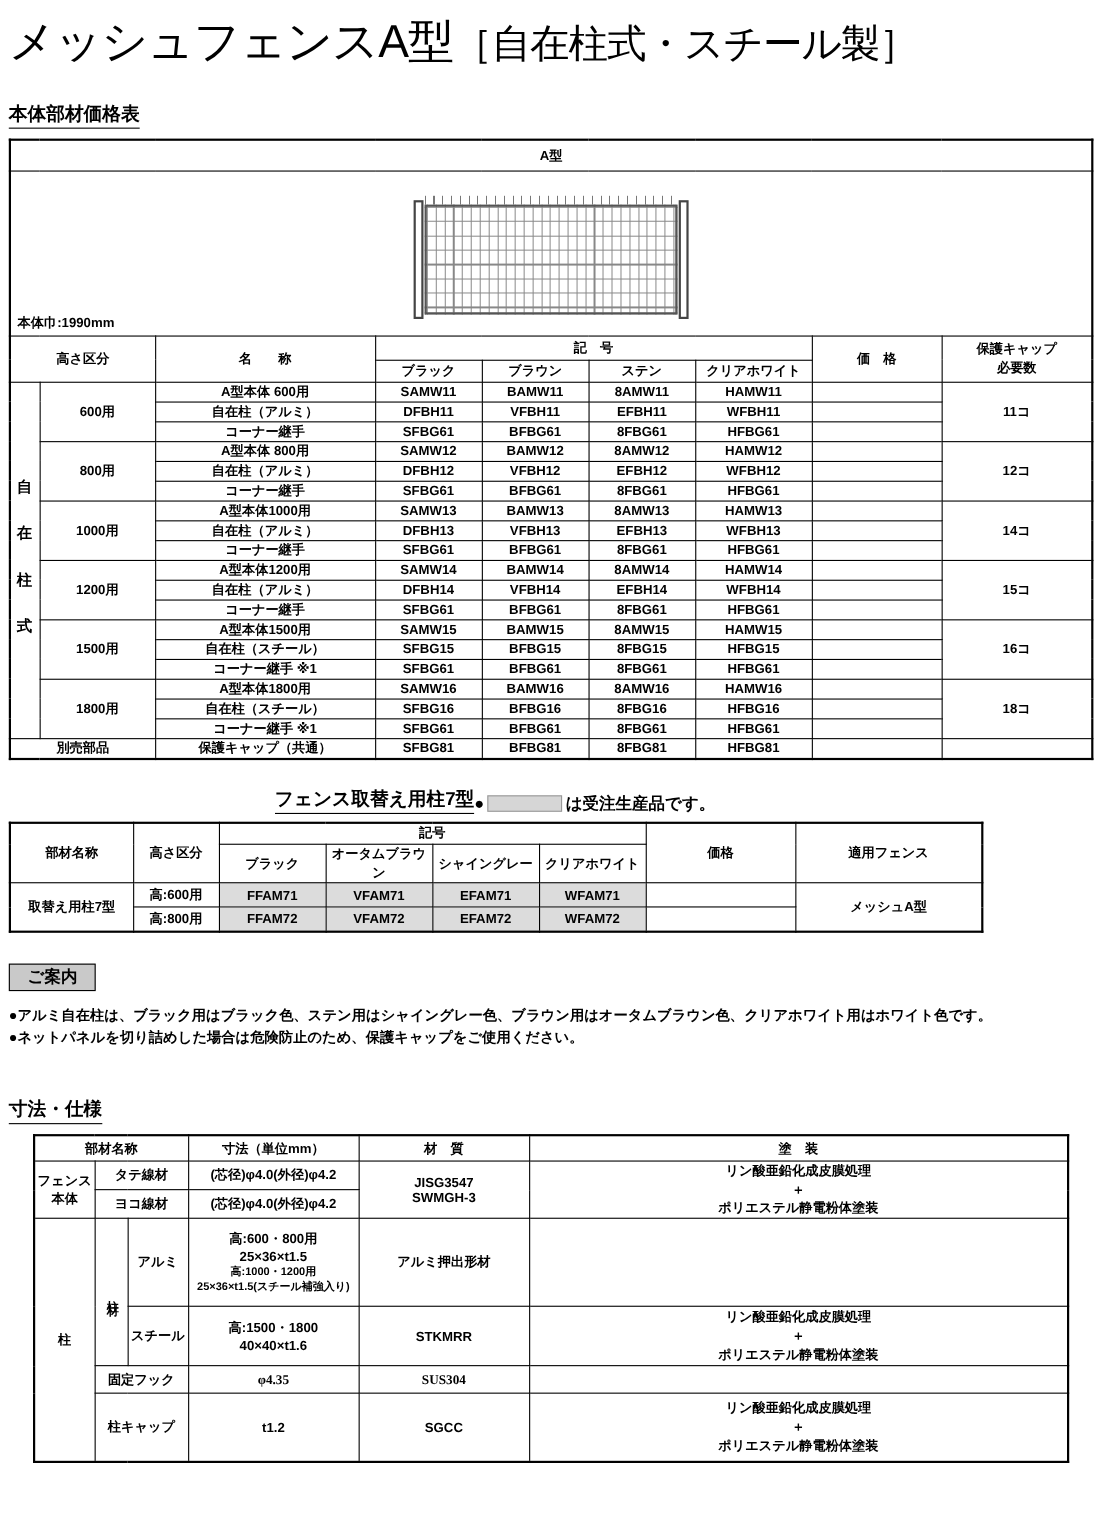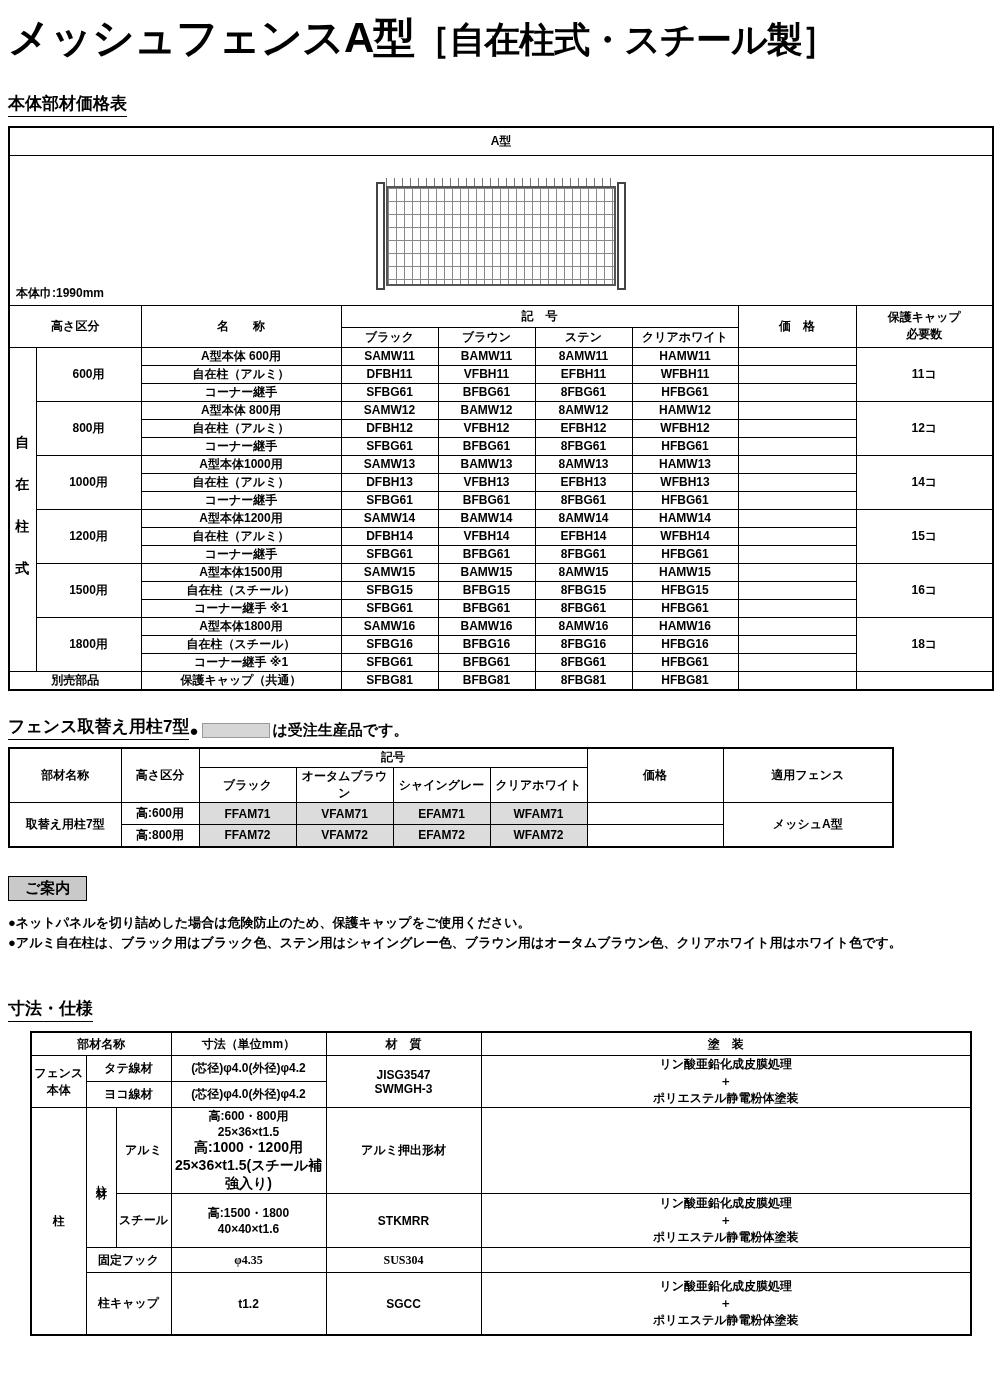--- a/index.html
+++ b/index.html
@@ -1,20 +1,20 @@
 <!DOCTYPE html>
 <html><head>
 <meta charset="utf-8">
 <style>
   * { margin:0; padding:0; box-sizing:border-box; }
   html,body { background:#fff; }
   body { width:1000px; height:1381px; color:#000; font-family:"Liberation Sans","DejaVu Sans",sans-serif; position:relative; overflow:hidden; }
   .page { padding:8px; }
 
-  .title { font-size:42px; font-weight:bold; letter-spacing:-1px; margin:2px 0 26px; white-space:nowrap; }
+  .title { font-size:42px; font-weight:normal; letter-spacing:-1px; margin:2px 0 26px; white-space:nowrap; }
   .title .bracket { font-size:36px; }
 
   .sec-heading { display:inline-block; font-size:17px; font-weight:bold; border-bottom:1px solid #000; padding-bottom:1px; margin-bottom:9px; }
 
   table.tbl { border-collapse:collapse; table-layout:fixed; border:2px solid #000; }
   table.tbl td { border:1px solid #000; text-align:center; vertical-align:middle; font-weight:bold; font-size:12px; padding:0 2px; overflow:hidden; }
   .pre { white-space:pre-line;text-align:center; }
 
   
   .main-tbl { width:984px; }
@@ -36,21 +36,21 @@
     background:repeating-linear-gradient(to right,#888 0 1px,transparent 1px 8px),
                repeating-linear-gradient(to bottom,#888 0 1px,transparent 1px 13px); }
   .fence-post { position:absolute; top:4px; bottom:0; width:9px; background:#fff; border:2px solid #444; }
   .post-left { left:0; } .post-right { right:0; }
   .width-note { position:absolute; left:6px; bottom:3px; font-size:12px; font-weight:bold; }
 
   .tbl-note { font-size:13px; font-weight:bold; margin:9px 0 0; }
 
   
   .rep-section { margin-top:24px; }
-  .rep-head-row { width:884px; display:flex; justify-content:flex-start; align-items:flex-end; margin-bottom:7px; }
+  .rep-head-row { width:884px; display:flex; justify-content:center; align-items:flex-end; margin-bottom:7px; }
   .legend { display:flex; align-items:center; font-size:15px; font-weight:bold; }
   .legend-swatch { width:68px; height:15px; background:#d6d6d6; border:1px solid #999; margin:0 3px; }
   .rep-tbl { width:884px; }
   .rep-tbl .hrow td { height:20px; }
   .rep-tbl .hrow2 td { height:20px; }
   .rep-tbl .drow td { height:22px; }
   .gray { background:#dcdcdc; }
 
   
   .guide-section { margin-top:28px; }
@@ -60,21 +60,21 @@
   
   .spec-section { margin-top:44px; }
   .spec-tbl { width:940px; margin-left:22px; }
   .spec-tbl td { font-size:12px; }
   .spec-tbl .hrow td { height:24px; }
   .r-fence td { height:26px; }
   .r-alumi td { height:80px; }
   .r-steel td { height:54px; }
   .r-hook td { height:25px;font-family:Liberation Serif, serif; }
   .r-cap td { height:62px; }
-  .small { font-size:14px; }
+  .small { font-size:10px; }
 </style>
 </head>
 <body>
 
 <div class="page">
 
   <h1 class="title"><span>メッシュフェンスA型</span><span class="bracket">［自在柱式・スチール製］</span></h1>
 
   <div>
     <div class="sec-heading">本体部材価格表</div>
@@ -352,22 +352,22 @@
           <td class="gray">WFAM72</td>
           <td></td>
         </tr>
       </tbody>
     </table>
   </div>
 
   <div class="guide-section">
     <div class="guide-heading">ご案内</div>
     <div class="guide-notes">
+      <div>●アルミ自在柱は、ブラック用はブラック色、ステン用はシャイングレー色、ブラウン用はオータムブラウン色、クリアホワイト用はホワイト色です。</div>
       <div>●ネットパネルを切り詰めした場合は危険防止のため、保護キャップをご使用ください。</div>
-      <div>●アルミ自在柱は、ブラック用はブラック色、ステン用はシャイングレー色、ブラウン用はオータムブラウン色、クリアホワイト用はホワイト色です。</div>
     </div>
   </div>
 
   <div class="spec-section">
     <div class="sec-heading">寸法・仕様</div>
 
     <table class="tbl spec-tbl">
       <colgroup>
         <col style="width:55px">
           <col style="width:30px">

